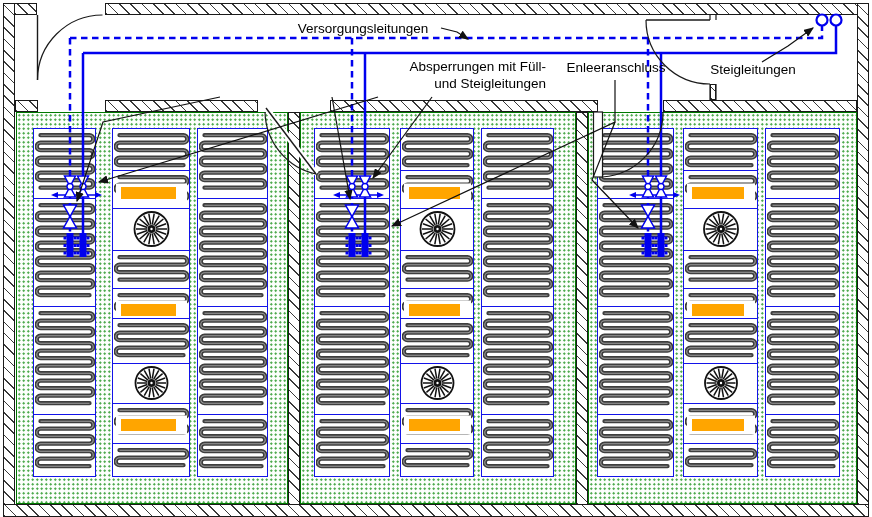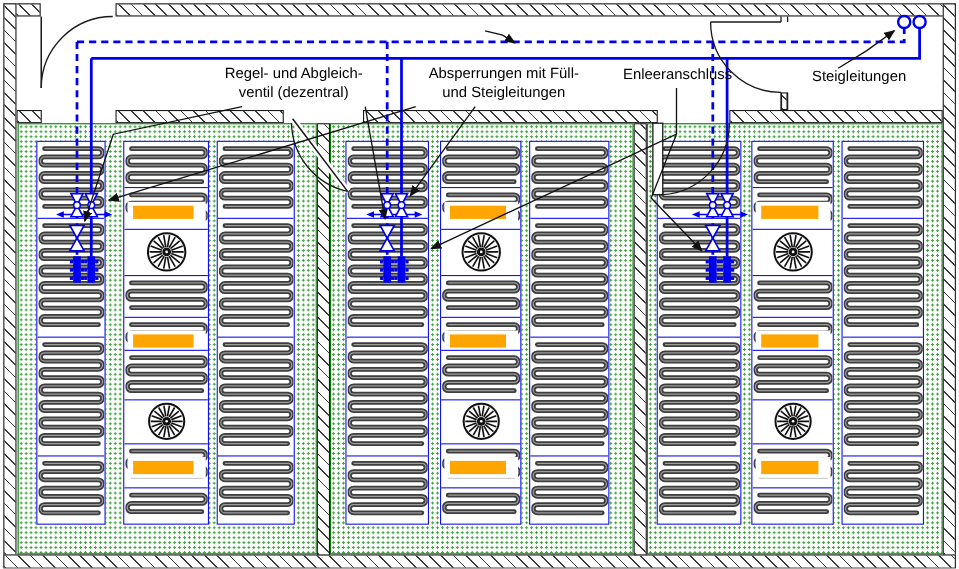--- a/index.html
+++ b/index.html
@@ -21,30 +21,27 @@
   .panel.first{border-top:none;}
   .panel svg{display:block;}
   #overlay{position:absolute;left:0;top:0;z-index:40;pointer-events:none;}
   .label{position:absolute;z-index:50;font-size:13.5px;line-height:16.5px;color:#000;
          text-align:center;white-space:nowrap;}
 </style>
 </head>
 <body>
 
 <div id="plan">
-  <div class="label" style="left: 181px; top: 59px; width: 172px;">
-    <span>Regel- und Abgleich-</span><br>
-    <span>ventil (dezentral)</span>
-  </div>
-  <div class="label" style="left: 370px; top: 59px; width: 176px;">
+  <div class="label" style="left: 283px; top: 21px; width: 160px;">Versorgungsleitungen</div>
+  <div class="label" style="left: 370px; top: 59px; width: 176px; text-align: right;">
     <span>Absperrungen mit Füll-</span><br>
     <span>und Steigleitungen</span>
   </div>
   <div class="label" style="left: 562px; top: 60px; width: 108px;">Enleeranschluss</div>
-  <div class="label" style="left: 725px; top: 62px; width: 112px;">Steigleitungen</div>
+  <div class="label" style="left: 697px; top: 62px; width: 112px;">Steigleitungen</div>
 <div class="hatch" style="left: 3px; top: 3px; width: 34px; height: 12px;"></div>
     <div class="hatch" style="left: 105px; top: 3px; width: 764px; height: 12px;"></div>
     <div class="hatch" style="left: 3px; top: 3px; width: 12px; height: 513px;"></div>
     <div class="hatch" style="left: 857px; top: 3px; width: 12px; height: 513px;"></div>
     <div class="hatch" style="left: 3px; top: 504px; width: 866px; height: 13px;"></div>
     <div class="hatch" style="left: 15px; top: 100px; width: 23px; height: 12px;"></div>
     <div class="hatch" style="left: 105px; top: 100px; width: 153px; height: 12px;"></div>
     <div class="hatch" style="left: 330px; top: 100px; width: 268px; height: 12px;"></div>
     <div class="hatch" style="left: 663px; top: 100px; width: 194px; height: 12px;"></div>
     <div class="hatch" style="left: 288px; top: 112px; width: 12px; height: 393px;"></div>

